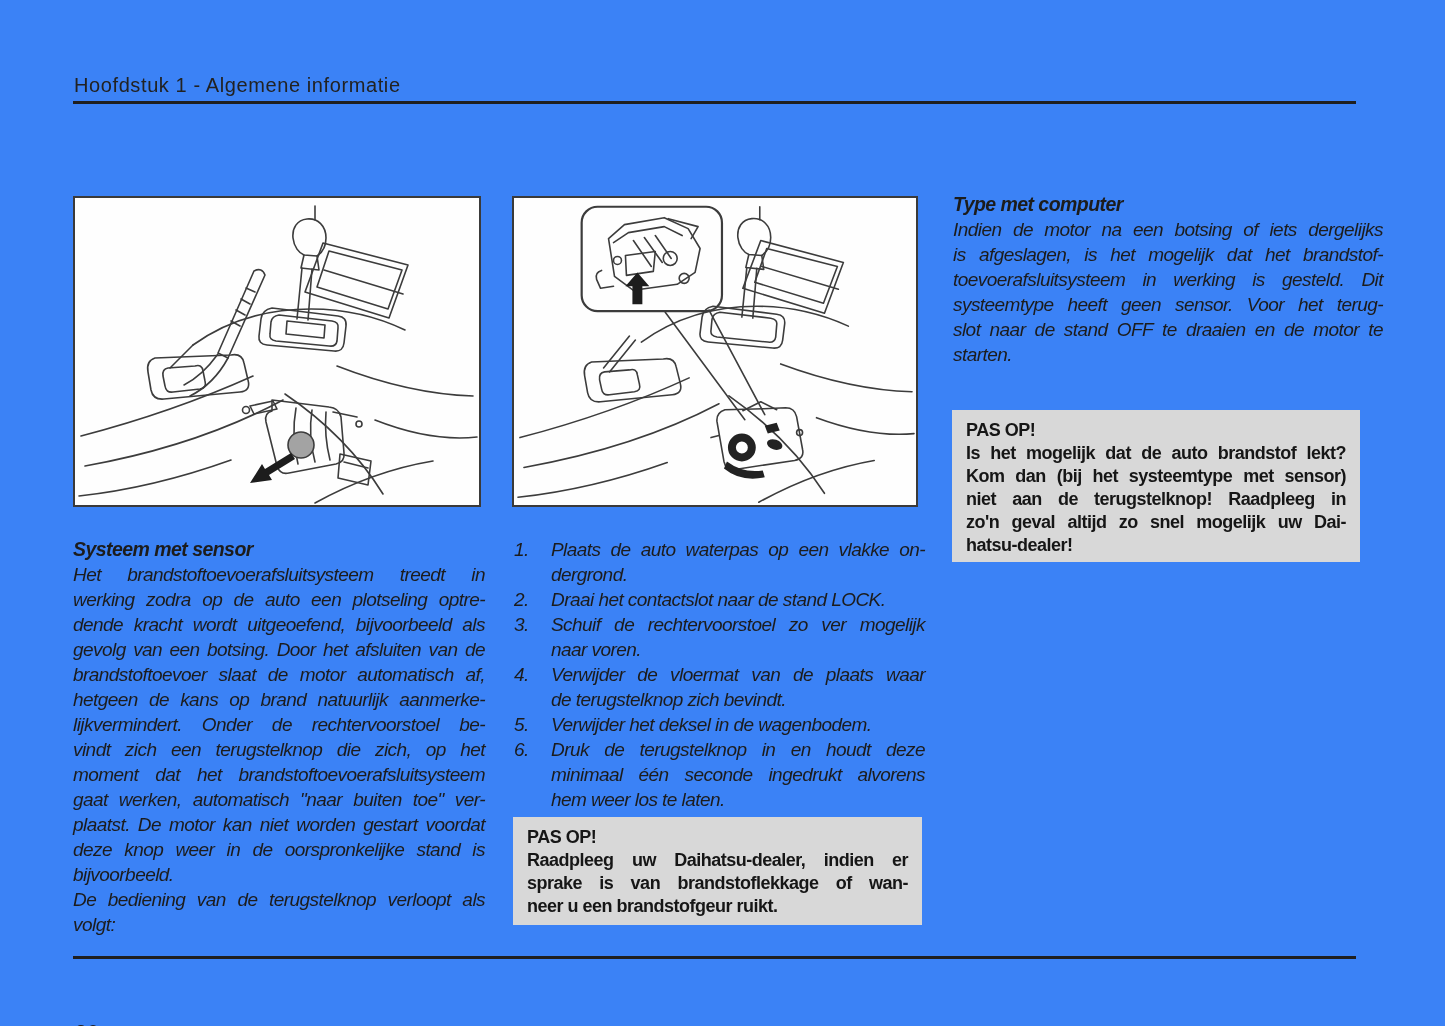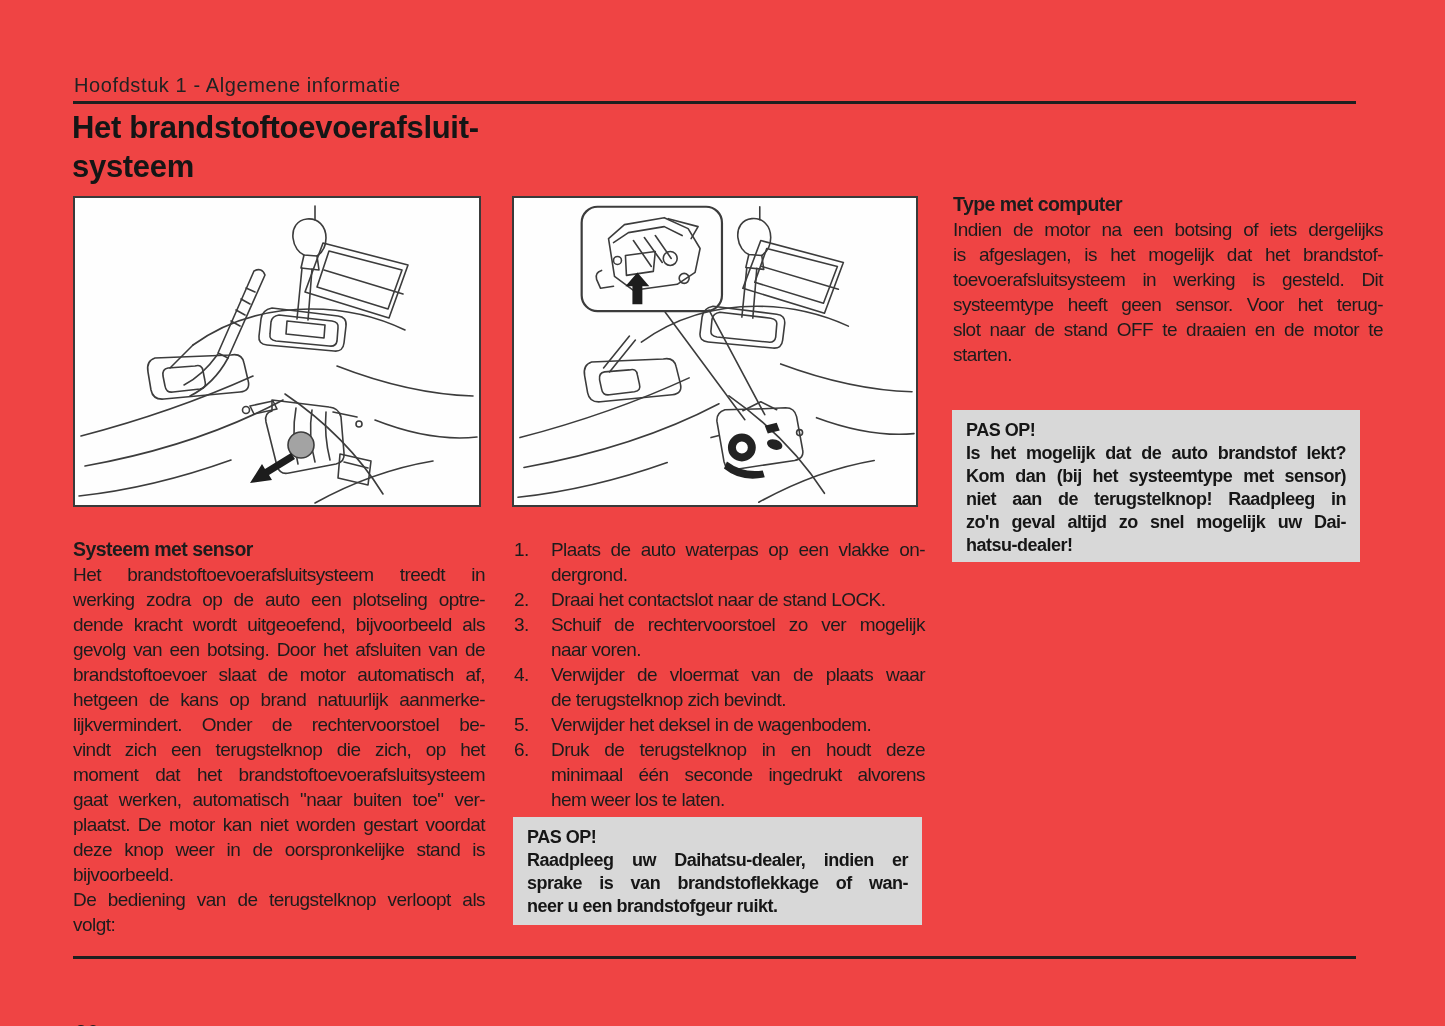--- a/index.html
+++ b/index.html
@@ -1,31 +1,31 @@
 <!DOCTYPE html>
 <html><head>
 <meta charset="utf-8">
 <style>
   html,body{margin:0;padding:0;background:#ffffff;}
   .page{
-    position:relative;width:1445px;height:1026px;background:#ef4444;
+    position:relative;width:1445px;height:1026px;background:#3b82f6;
     color:#1c1c1c;font-family:"Liberation Sans",sans-serif;overflow:hidden;
   }
   .hdr{position:absolute;left:74px;top:74px;font-size:20px;letter-spacing:.6px;color:#222;}
   .rule{position:absolute;background:#1f1f1f;height:3px;}
   #rule-top{left:73px;top:101px;width:1283px;}
   #rule-bottom{left:73px;top:956px;width:1283px;height:2.5px;}
   .title{position:absolute;left:72px;top:108px;font-size:31px;font-weight:bold;
          line-height:39px;letter-spacing:-.3px;color:#151515;}
   .fig{position:absolute;top:196px;height:311px;border:2px solid #3a3a3a;
        background:#fefefe;box-sizing:border-box;}
   #fig1{left:73px;width:408px;}
   #fig2{left:512px;width:406px;}
   .fig svg{width:100%;height:100%;display:block;}
-  .col{position:absolute;font-size:19px;line-height:25px;letter-spacing:-.55px;}
+  .col{position:absolute;font-size:19px;line-height:25px;letter-spacing:-.55px;font-style:italic;}
   #col-left{left:73px;top:537px;width:412px;}
   #col-mid{left:513px;top:537px;width:412px;}
   #col-right{left:953px;top:192px;width:430px;}
   .h3{font-weight:bold;font-size:19.5px;}
   .jt .line{text-align:justify;text-align-last:justify;}
   .jt .line:last-child{text-align-last:left;}
   .steps{list-style:none;margin:0;padding:0;}
   .steps li{position:relative;padding-left:38px;}
   .steps .num{position:absolute;left:1px;top:0;}
   .warn{position:absolute;background:#d8d8d8;padding:9px 14px 7px 14px;
@@ -37,24 +37,20 @@
   .lineart{stroke:#3c3c3c;fill:none;stroke-width:1.6;stroke-linecap:round;stroke-linejoin:round;}
 </style>
 </head>
 <body>
 
 <div class="page">
 
   <div class="hdr">Hoofdstuk 1 - Algemene informatie</div>
   <div class="rule" id="rule-top"></div>
 
-  <div class="title">
-      <div class="line">Het brandstoftoevoerafsluit-</div>
-      <div class="line">systeem</div>
-    </div>
 
   <div class="fig" id="fig1">
     <svg viewBox="0 0 404 307">
       <g class="lineart">
         <path d="M240,8 v14"></path>
         <path d="M232,21 c-10,1 -15,9 -14,19 c1,9 6,15 11,17 l13,1 c6,-4 9,-10 9,-18 c0,-12 -8,-20 -19,-19 z"></path>
         <path d="M229,57 l-3,13 l18,2 l-2,-14"></path>
         <path d="M227,70 l-5,51"></path>
           <path d="M237,71 l-4,51"></path>
         <path d="M248,45 l85,22 l-19,53 l-84,-26 z"></path>

